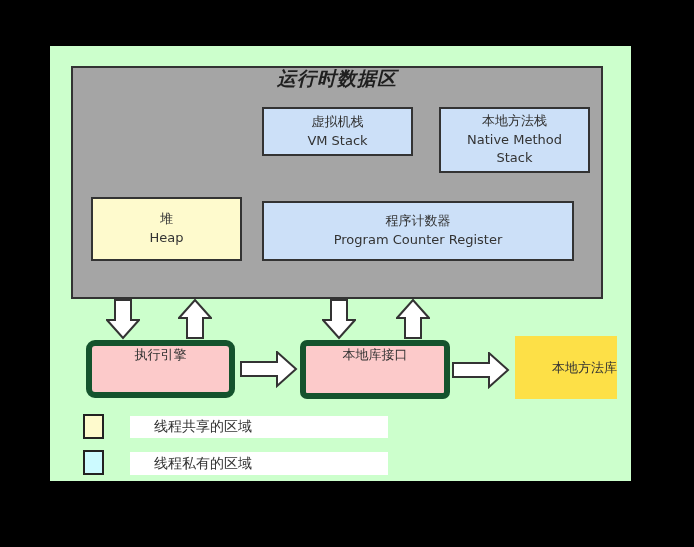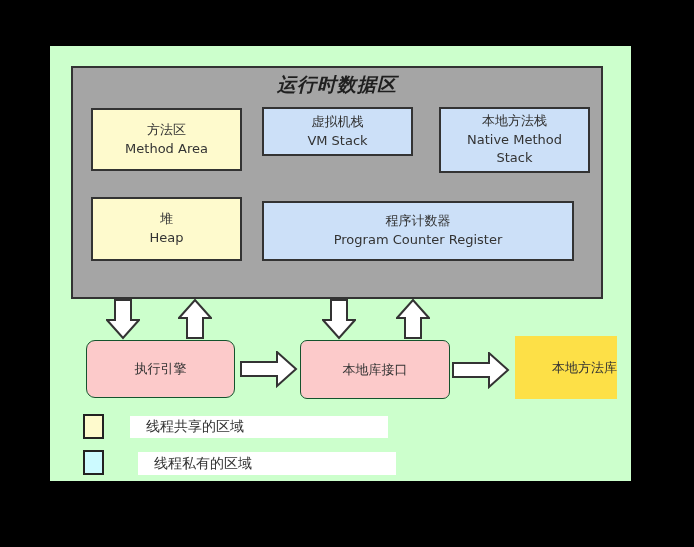--- a/index.html
+++ b/index.html
@@ -7,71 +7,67 @@
     position:relative;width:694px;height:547px;background:#000000;
     font-family:"DejaVu Sans","Liberation Sans",sans-serif;
     overflow:hidden;
   }
   .panel{position:absolute;left:50px;top:46px;width:581px;height:435px;background:#CCFFCC;}
   .container-box{
     position:absolute;left:71px;top:66px;width:532px;height:233px;
     background:#A5A5A5;border:2px solid #333;box-sizing:border-box;
   }
   .diagram-title{
-    position:absolute;left:71px;top:72px;width:532px;text-align:center;
+    position:absolute;left:71px;top:66px;width:532px;text-align:center;
     font-size:19px;font-weight:bold;font-style:italic;color:#1f1f1f;letter-spacing:1px;
   }
   .node{
     position:absolute;box-sizing:border-box;border:2px solid #333;
     display:flex;flex-direction:column;align-items:center;justify-content:center;
     font-size:13px;color:#333;text-align:center;line-height:1.45;
   }
   .shared{background:#FEFACD;}
   .private{background:#CCE0F8;}
   .n-method-area{left:91px;top:108px;width:151px;height:63px;}
   .n-vm-stack{left:262px;top:107px;width:151px;height:49px;}
   .n-nm-stack{left:439px;top:107px;width:151px;height:66px;padding:16px 14px;}
   .n-heap{left:91px;top:197px;width:151px;height:64px;}
   .n-pc{left:262px;top:201px;width:312px;height:60px;}
   .flow-node{
-    position:absolute;box-sizing:border-box;border:1px solid #14532d;border-radius:9px;
-    background:#FCCACA;display:flex;align-items:center;justify-content:center;
+    position:absolute;box-sizing:border-box;border:6px solid #14532d;border-radius:9px;
+    background:#FCCACA;display:flex;align-items:flex-start;justify-content:center;
     font-size:13px;color:#333;
   }
   .f-engine{left:86px;top:340px;width:149px;height:58px;}
   .f-interface{left:300px;top:340px;width:150px;height:59px;border-radius:7px;}
   .f-library{
     position:absolute;left:515px;top:336px;width:102px;height:63px;background:#fde047;
     display:flex;align-items:center;justify-content:flex-end;font-size:13px;color:#333;
   }
   .arrow{position:absolute;}
   .legend-swatch{position:absolute;width:21px;height:25px;box-sizing:border-box;border:2px solid #222;}
   .lg-shared{left:83px;top:414px;background:#FEFACD;}
   .lg-private{left:83px;top:450px;background:#CCFAFF;}
   .legend-strip{
     position:absolute;left:130px;width:258px;background:#FFFFFF;
-    display:flex;align-items:center;padding-left:16px;box-sizing:border-box;
+    display:flex;align-items:center;padding-left:24px;box-sizing:border-box;
     font-size:14px;color:#333;
   }
   .ls-shared{top:416px;height:22px;}
-  .ls-private{top:452px;height:23px;margin-left:8px;}
+  .ls-private{top:452px;height:23px;}
 </style>
 </head>
 <body>
 
 <div class="stage">
   <div class="panel"></div>
 
   <div class="container-box"></div>
   <div class="diagram-title">运行时数据区</div>
 
-  <div class="node shared n-method-area">
-    <div>方法区</div>
-    <div>Method Area</div>
-  </div>
   <div class="node private n-vm-stack">
     <div>虚拟机栈</div>
     <div>VM Stack</div>
   </div>
   <div class="node private n-nm-stack">
     <div>本地方法栈</div>
     <div>Native Method Stack</div>
   </div>
   <div class="node shared n-heap">
     <div>堆</div>

